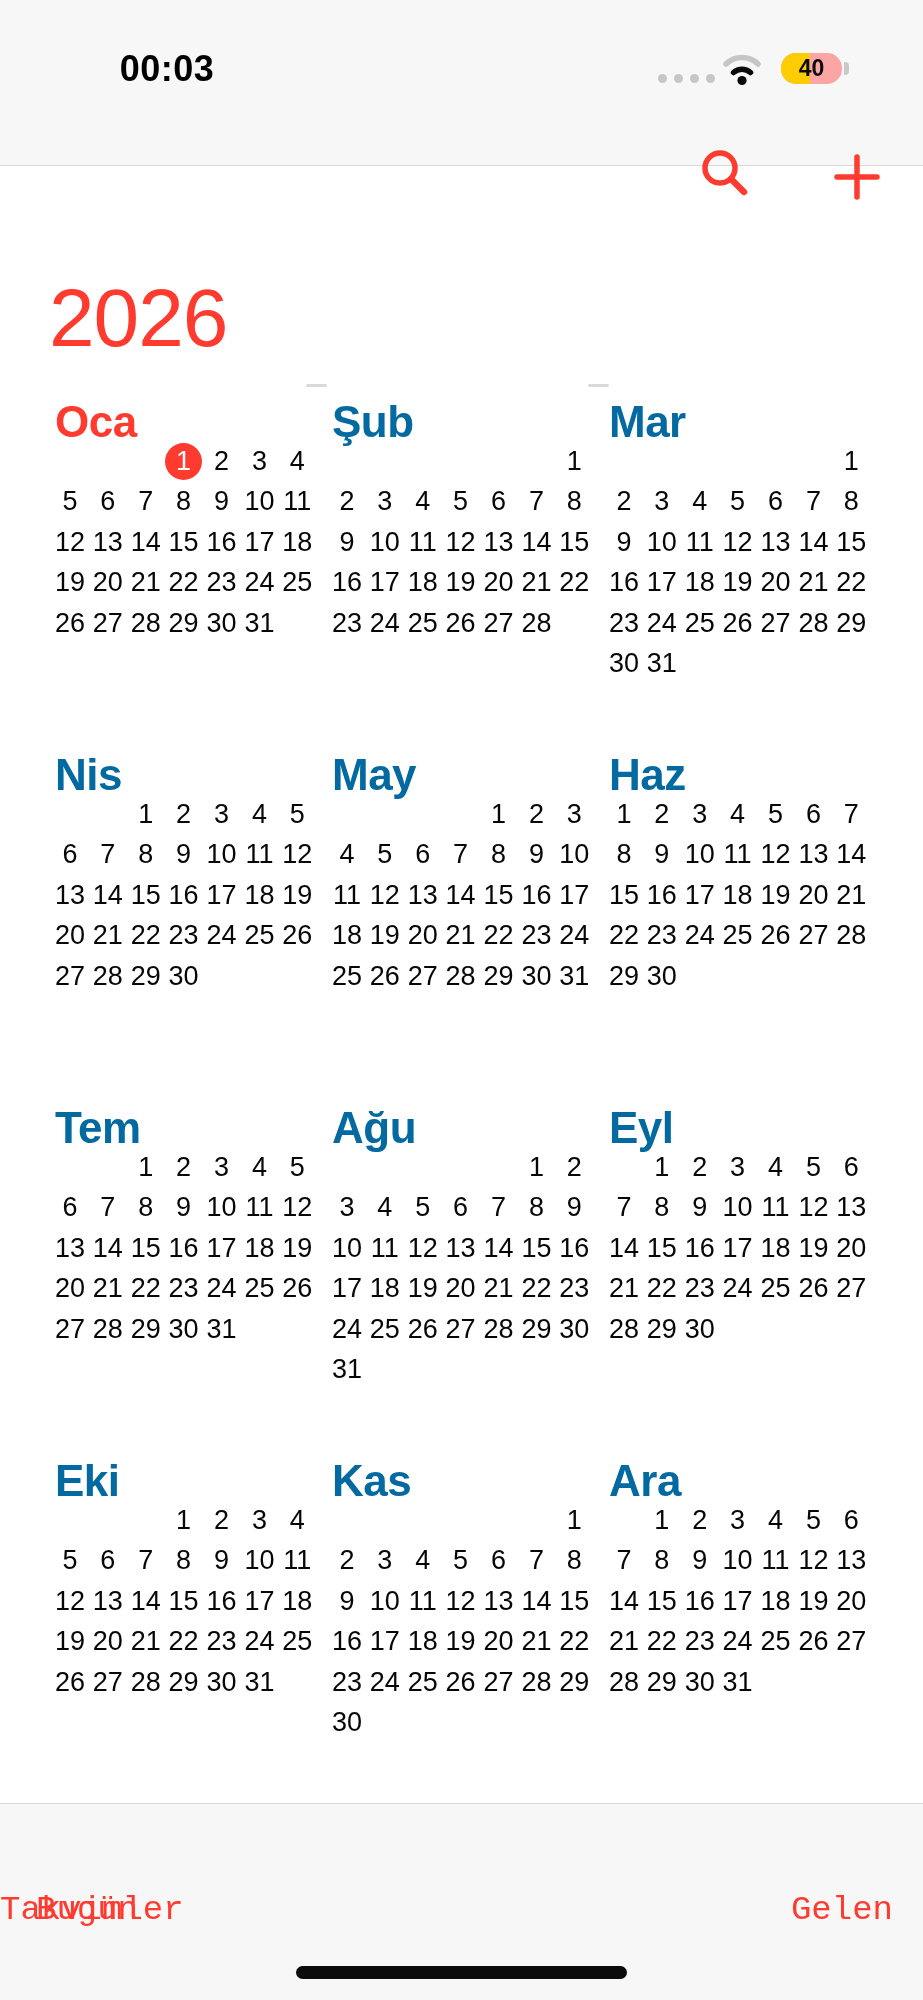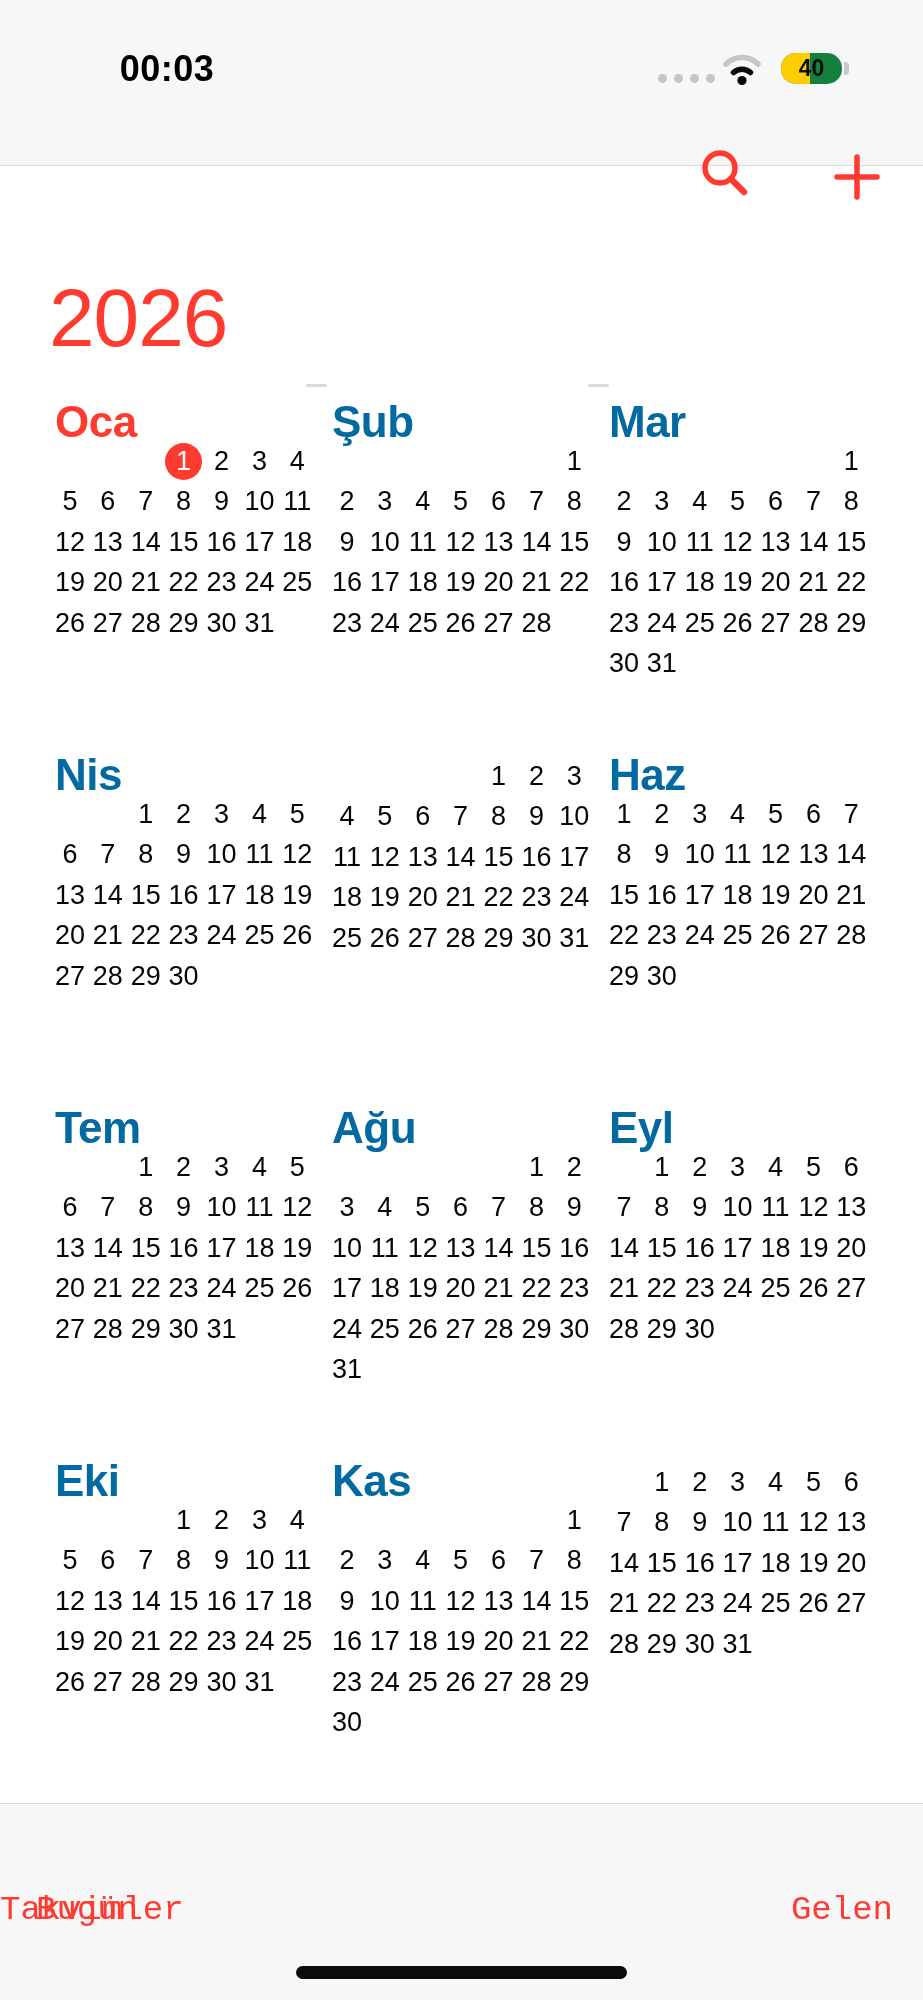--- a/index.html
+++ b/index.html
@@ -19,21 +19,21 @@
   }
   .time {
     position:absolute; left:100px; top:48px; width:134px;
     text-align:center; font-size:36px; font-weight:700; color:#000;
     letter-spacing:0.5px;
   }
   .cell-dots { position:absolute; left:658px; top:74px; display:flex; gap:7px; }
   .cell-dots .dot { width:9px; height:9px; border-radius:50%; background:#c6c6c8; }
   .wifi { position:absolute; left:722px; top:51px; }
   .battery { position:absolute; left:781px; top:53px; width:61px; height:31px;
-    border-radius:15px; background:#15803d; overflow:hidden; }
+    border-radius:15px; background:#fca5a5; overflow:hidden; }
   .battery .fill { position:absolute; left:0; top:0; bottom:0; width:47%; background:#ffcc00; }
   .battery .pct { position:absolute; inset:0; display:flex; align-items:center; justify-content:center;
     font-size:23px; font-weight:700; color:#0a0a0a; }
   .battery-nub { position:absolute; left:844px; top:62px; width:5px; height:13px;
     background:#c9c9cb; border-radius:0 4px 4px 0; }
   .icon-btn {
     position:absolute; width:56px; height:56px; background:none; border:none;
     display:flex; align-items:center; justify-content:center; cursor:pointer; padding:0;
   }
   .search-btn { left:696px; top:144px; }
@@ -295,20 +295,21 @@
         <div class="day">27</div>
         <div class="day">28</div>
         <div class="day">29</div>
         <div class="day">30</div>
         <div class="day"></div>
         <div class="day"></div>
         <div class="day"></div>
       </div>
     </div>
     <div class="month">
+      <div class="month-title">May</div>
       <div class="weekgrid">
         <div class="day"></div>
         <div class="day"></div>
         <div class="day"></div>
         <div class="day"></div>
         <div class="day">1</div>
         <div class="day">2</div>
         <div class="day">3</div>
         <div class="day">4</div>
         <div class="day">5</div>
@@ -588,20 +589,21 @@
         <div class="day">30</div>
         <div class="day"></div>
         <div class="day"></div>
         <div class="day"></div>
         <div class="day"></div>
         <div class="day"></div>
         <div class="day"></div>
       </div>
     </div>
     <div class="month">
+      <div class="month-title">Ara</div>
       <div class="weekgrid">
         <div class="day"></div>
         <div class="day">1</div>
         <div class="day">2</div>
         <div class="day">3</div>
         <div class="day">4</div>
         <div class="day">5</div>
         <div class="day">6</div>
         <div class="day">7</div>
         <div class="day">8</div>

